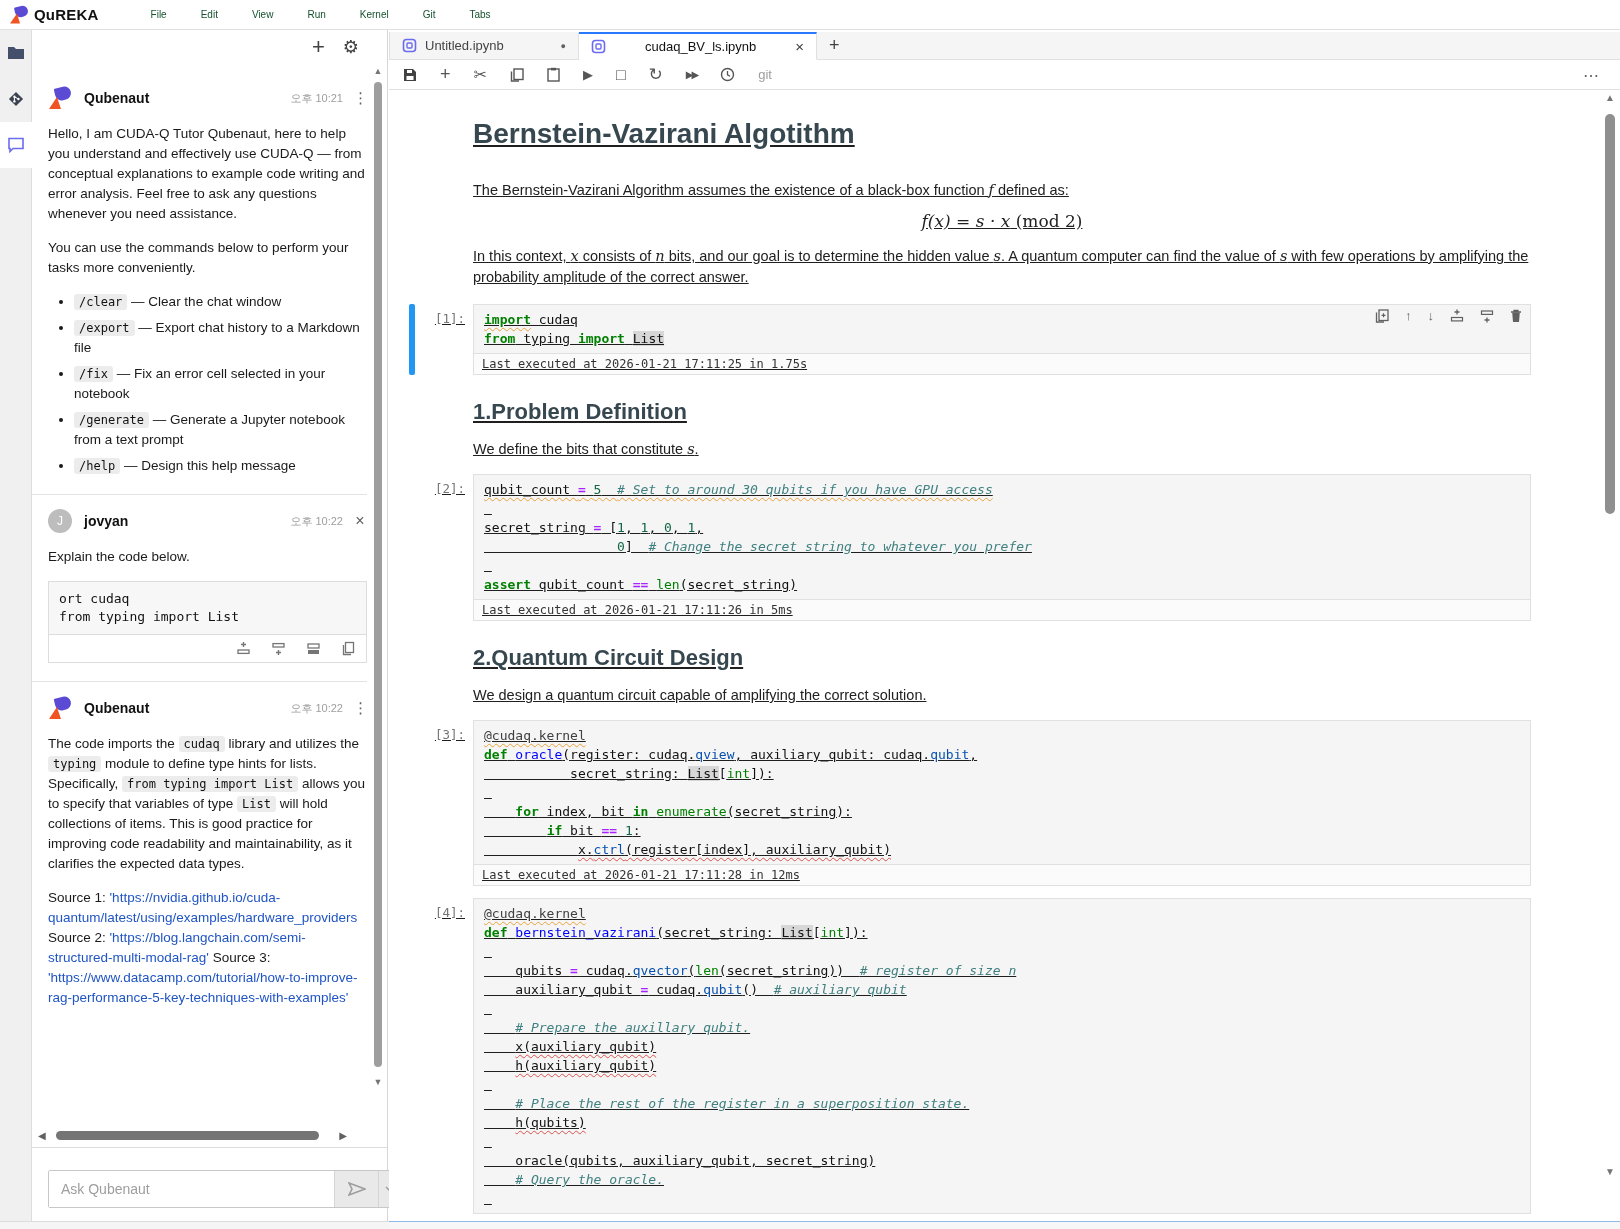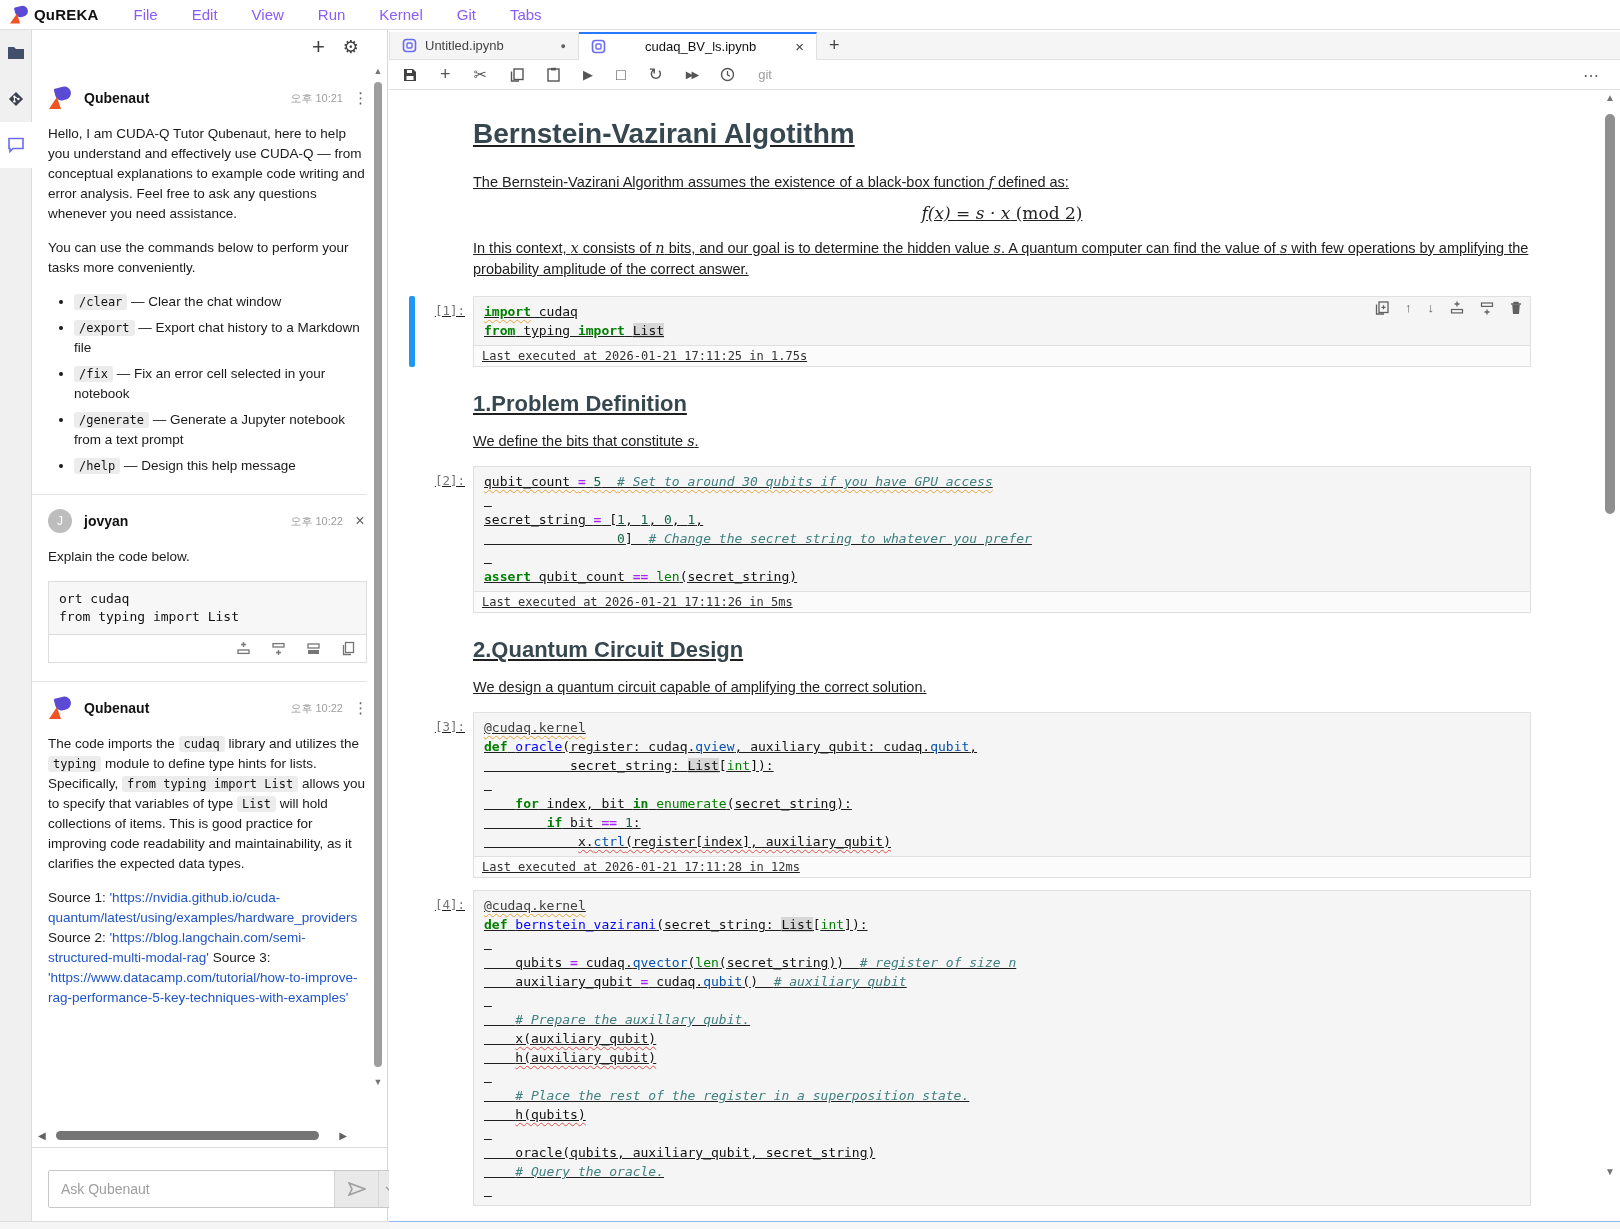--- a/index.html
+++ b/index.html
@@ -2,28 +2,28 @@
 <html><head>
 <meta charset="utf-8">
 <style>
   * { margin:0; padding:0; box-sizing:border-box; }
   html,body { width:1620px; height:1229px; overflow:hidden; background:#fff;
     font-family:"Liberation Sans", sans-serif; color:#1f1f1f; }
 
   
   #menubar { position:absolute; left:0; top:0; width:1620px; height:30px; background:#fff;
     border-bottom:1px solid #e0e0e0; display:flex; align-items:center; z-index:30; }
-  .logo { display:flex; align-items:center; gap:6px; margin-left:10px; margin-right:18px; }
+  .logo { display:flex; align-items:center; gap:6px; margin-left:10px; margin-right:35px; }
   .logo-mark { position:relative; width:18px; height:18px; }
   .logo-mark .purple { position:absolute; right:0; top:0; width:13px; height:11px;
     background:#5b4bd4; border-radius:2px 9px 9px 9px; transform:rotate(-14deg); }
   .logo-mark .orange { position:absolute; left:0; bottom:0; width:10px; height:10px;
     background:#f05423; clip-path:polygon(0 100%, 100% 100%, 70% 0); }
   .logo-text { font-weight:bold; font-size:15px; color:#111; letter-spacing:.2px; }
-  .menu-item { font-size:15px; color:#8b5cf6; padding:0 17px; cursor:default; }
+  .menu-item { font-size:10px; color:#14532d; padding:0 17px; cursor:default; }
 
   
   #main { position:absolute; left:0; top:30px; right:0; bottom:0; }
 
   
   #activitybar { position:absolute; left:0; top:0; width:32px; bottom:0; background:#f0f0f0;
     border-right:1px solid #ddd; }
   .act-item { width:32px; height:46px; display:flex; align-items:center; justify-content:center; }
   .act-item.active { background:#fff; }
 
@@ -150,21 +150,21 @@
   #nb-vscroll .tri-up { position:absolute; top:0; left:0; width:14px; text-align:center; font-size:10px; color:#757575; }
   #nb-vscroll .thumb { position:absolute; top:22px; height:400px; left:2px; width:10px; background:#8f8f8f; border-radius:5px; }
   #nb-vscroll .tri-down { position:absolute; bottom:42px; left:0; width:14px; text-align:center; font-size:10px; color:#757575; }
 
   
   #bottom-strip-left { position:absolute; left:0; bottom:0; width:389px; height:8px; background:#f5f5f5;
     border-top:1px solid #ddd; z-index:20; }
   #bottom-strip-right { position:absolute; left:389px; bottom:0; right:0; height:8px; background:#f7f7f7;
     border-top:1px solid #90b8e8; z-index:20; }
 
-  .mt28{margin-top:28px}.mt24{margin-top:24px}.mt22{margin-top:22px}
+  .mt28{margin-top:28px}.mt24{margin-top:24px}.mt22{margin-top:30px}
   .mt16{margin-top:16px}.mt14{margin-top:14px}.mt12{margin-top:12px}.mt10{margin-top:10px}
   svg { flex:none; }
 </style>
 </head>
 <body>
 
 <div id="menubar">
   <div class="logo">
     <span class="logo-mark">
         <span class="purple"></span>

